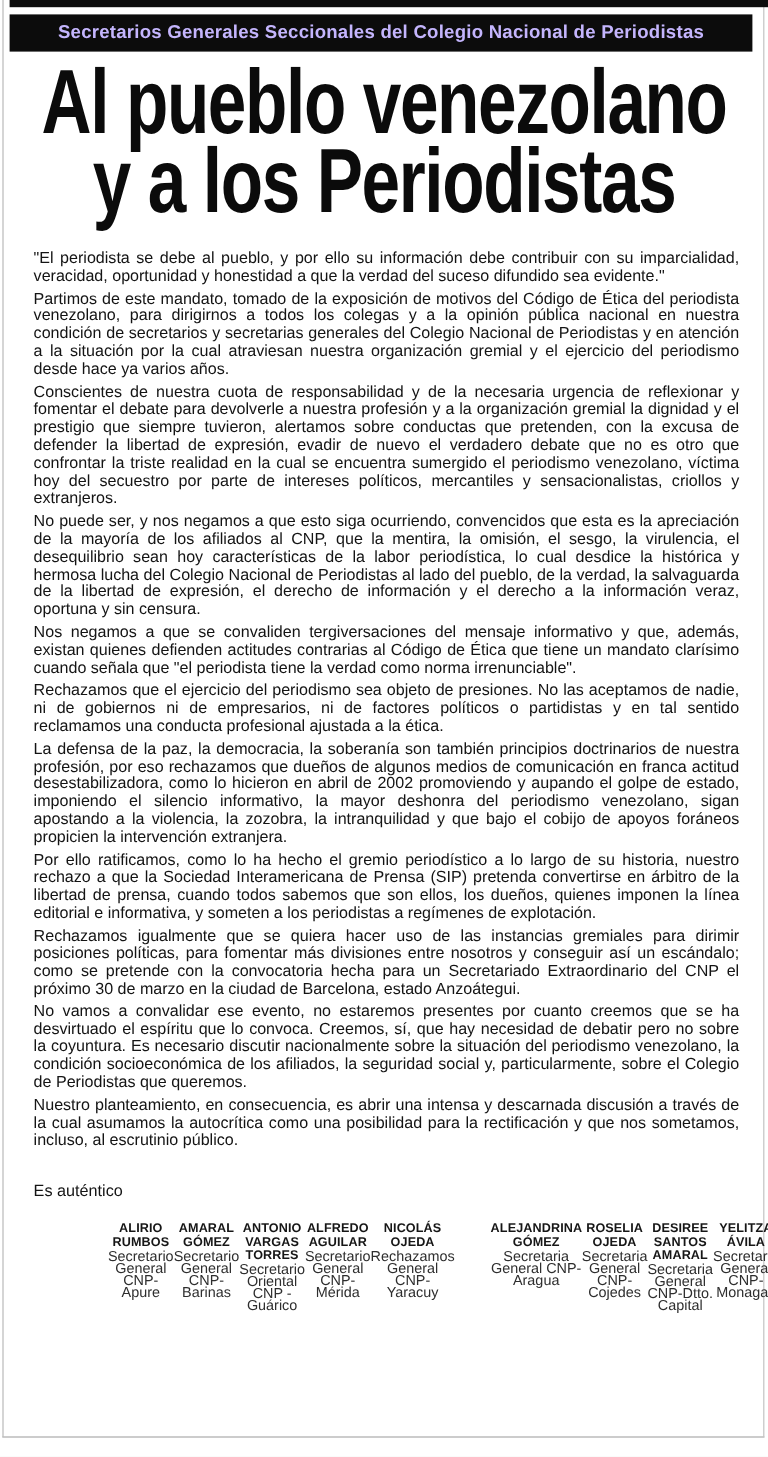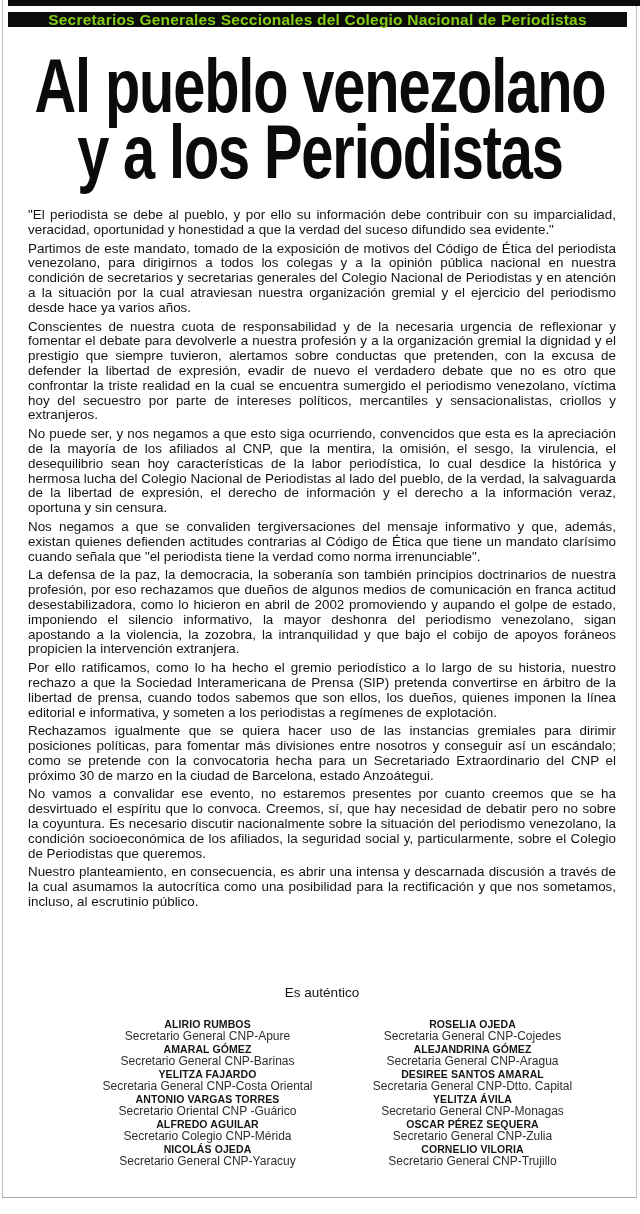--- a/index.html
+++ b/index.html
@@ -23,23 +23,23 @@
   }
   .top-strip {
     position: absolute;
     top: 0; left: 8px; right: 0;
     height: 6px;
     background: #0c0c0c;
   }
   .kicker-bar {
     position: absolute;
     top: 12px; left: 8px; right: 13px;
-    height: 15px;
+    height: 31px;
     background: #0c0c0c;
-    color: #84cc16;
+    color: #c4b5fd;
     display: flex;
     align-items: center;
     justify-content: center;
     font-size: 15.5px;
     font-weight: bold;
     letter-spacing: 0.2px;
   }
   .headline {
     position: absolute;
     top: 53px;
@@ -65,34 +65,34 @@
     line-height: 14.8px;
     text-align: justify;
     color: #141414;
   }
   .body-text p { margin: 0 0 4px 0; }
   .authentic {
     position: absolute;
     top: 985px;
     left: 28px;
     width: 588px;
-    text-align: center;
+    text-align: left;
     font-size: 13.5px;
     color: #141414;
   }
   .signatures {
     position: absolute;
     top: 1019px;
     left: 90px;
     width: 500px;
     display: grid;
     grid-template-columns: 1fr 1fr;
     column-gap: 30px;
   }
-  .sig-col { display: flex; flex-direction: column; }
+  .sig-col { display: flex; flex-direction: row; }
   .sig-block { text-align: center; margin-bottom: 3px; }
   .sig-name {
     font-size: 10.5px;
     font-weight: bold;
     line-height: 11px;
     color: #161616;
     letter-spacing: 0.1px;
   }
   .sig-title {
     font-size: 12px;
@@ -113,64 +113,61 @@
   </div>
 
   <h1 class="headline"><span>Al pueblo venezolano</span><br><span>y a los Periodistas</span></h1>
 
   <div class="body-text">
     <p>"El periodista se debe al pueblo, y por ello su información debe contribuir con su imparcialidad, veracidad, oportunidad y honestidad a que la verdad del suceso difundido sea evidente."</p>
     <p>Partimos de este mandato, tomado de la exposición de motivos del Código de Ética del periodista venezolano, para dirigirnos a todos los colegas y a la opinión pública nacional en nuestra condición de secretarios y secretarias generales del Colegio Nacional de Periodistas y en atención a la  situación por la cual atraviesan nuestra organización gremial y el ejercicio del periodismo desde hace ya varios años.</p>
     <p>Conscientes de nuestra cuota de responsabilidad y de la necesaria urgencia de reflexionar y fomentar el debate para devolverle a nuestra profesión y a la organización gremial la dignidad y el prestigio que siempre tuvieron, alertamos sobre conductas que pretenden, con la excusa de defender la libertad de expresión, evadir de nuevo el verdadero debate que no es otro que confrontar la triste realidad en la cual se encuentra sumergido el periodismo venezolano, víctima hoy del secuestro por parte de intereses políticos, mercantiles y sensacionalistas, criollos y extranjeros.</p>
     <p>No puede ser, y nos negamos a que esto siga ocurriendo, convencidos que esta es la apreciación de la mayoría de los afiliados al CNP, que la mentira, la omisión, el sesgo, la virulencia, el desequilibrio sean hoy características de la labor periodística, lo cual desdice la histórica y hermosa lucha del Colegio Nacional de Periodistas al lado del pueblo, de la verdad, la salvaguarda de la libertad de expresión, el derecho de información y el derecho a la información veraz, oportuna y sin censura.</p>
     <p>Nos negamos a que se convaliden tergiversaciones del mensaje informativo y que, además, existan quienes defienden actitudes contrarias al Código de Ética que tiene un mandato clarísimo cuando señala que "el periodista tiene la verdad como norma irrenunciable".</p>
+    <p>Rechazamos que el ejercicio del periodismo sea objeto de presiones. No las aceptamos de nadie, ni de gobiernos ni de empresarios, ni de factores políticos o partidistas y en tal sentido reclamamos una conducta profesional ajustada a la ética.</p>
     <p>La defensa de la paz, la democracia, la soberanía son también principios doctrinarios de nuestra profesión, por eso rechazamos que dueños de algunos medios de comunicación en franca actitud desestabilizadora, como lo hicieron en abril de 2002 promoviendo y aupando el golpe de estado, imponiendo el silencio informativo, la mayor deshonra del periodismo venezolano, sigan apostando a la violencia, la zozobra, la intranquilidad y que bajo el cobijo de apoyos foráneos propicien la intervención extranjera.</p>
     <p>Por ello ratificamos, como lo ha hecho el gremio periodístico a lo largo de su historia, nuestro rechazo a que la Sociedad Interamericana de Prensa (SIP) pretenda convertirse en árbitro de la libertad de prensa, cuando todos sabemos que son ellos, los dueños, quienes imponen la línea editorial e informativa, y someten a los periodistas a regímenes de explotación.</p>
     <p>Rechazamos igualmente que se quiera hacer uso de las instancias gremiales para dirimir posiciones políticas, para fomentar más divisiones entre nosotros y conseguir así un escándalo; como se pretende con la convocatoria hecha para un Secretariado Extraordinario del CNP el próximo 30 de marzo en la ciudad de Barcelona, estado Anzoátegui.</p>
     <p>No vamos a convalidar ese evento, no estaremos presentes por cuanto creemos que se ha desvirtuado el espíritu que lo convoca. Creemos, sí, que hay necesidad de debatir pero no sobre la coyuntura. Es necesario discutir nacionalmente sobre la situación del periodismo venezolano, la condición socioeconómica de los afiliados, la seguridad social y, particularmente, sobre el Colegio de Periodistas que queremos.</p>
     <p>Nuestro planteamiento, en consecuencia, es abrir una intensa y descarnada discusión a través de la cual asumamos la autocrítica como una posibilidad para la rectificación y que nos sometamos, incluso, al escrutinio público.</p>
   </div>
 
   <div class="authentic">Es auténtico</div>
 
   <div class="signatures">
     <div class="sig-col">
       <div class="sig-block">
         <div class="sig-name">ALIRIO RUMBOS</div>
         <div class="sig-title">Secretario General CNP-Apure</div>
       </div>
       <div class="sig-block">
         <div class="sig-name">AMARAL GÓMEZ</div>
         <div class="sig-title">Secretario General CNP-Barinas</div>
       </div>
       <div class="sig-block">
-        <div class="sig-name">YELITZA FAJARDO</div>
-        <div class="sig-title">Secretaria General CNP-Costa Oriental</div>
-      </div>
-      <div class="sig-block">
         <div class="sig-name">ANTONIO VARGAS TORRES</div>
         <div class="sig-title">Secretario Oriental CNP -Guárico</div>
       </div>
       <div class="sig-block">
         <div class="sig-name">ALFREDO AGUILAR</div>
-        <div class="sig-title">Secretario Colegio CNP-Mérida</div>
+        <div class="sig-title">Secretario General CNP-Mérida</div>
       </div>
       <div class="sig-block">
         <div class="sig-name">NICOLÁS OJEDA</div>
-        <div class="sig-title">Secretario General CNP-Yaracuy</div>
+        <div class="sig-title">Rechazamos General CNP-Yaracuy</div>
       </div>
     </div>
     <div class="sig-col">
       <div class="sig-block">
+        <div class="sig-name">ALEJANDRINA GÓMEZ</div>
+        <div class="sig-title">Secretaria General CNP-Aragua</div>
+      </div>
+      <div class="sig-block">
         <div class="sig-name">ROSELIA OJEDA</div>
         <div class="sig-title">Secretaria General CNP-Cojedes</div>
-      </div>
-      <div class="sig-block">
-        <div class="sig-name">ALEJANDRINA GÓMEZ</div>
-        <div class="sig-title">Secretaria General CNP-Aragua</div>
       </div>
       <div class="sig-block">
         <div class="sig-name">DESIREE SANTOS AMARAL</div>
         <div class="sig-title">Secretaria General CNP-Dtto. Capital</div>
       </div>
       <div class="sig-block">
         <div class="sig-name">YELITZA ÁVILA</div>
         <div class="sig-title">Secretario General CNP-Monagas</div>
       </div>
       <div class="sig-block">

